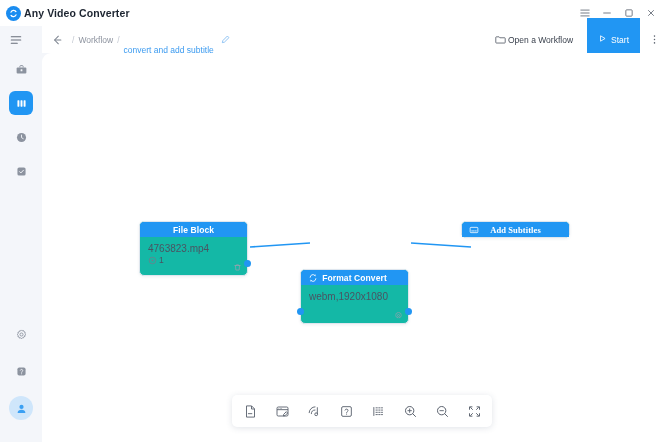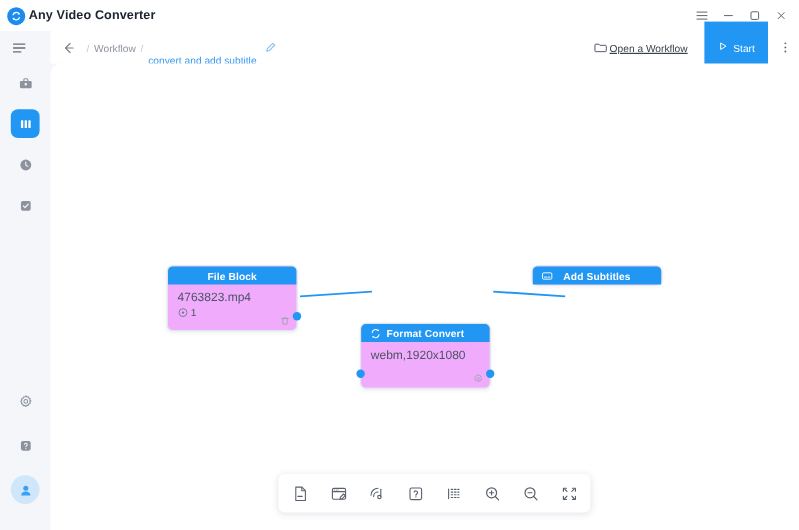--- a/index.html
+++ b/index.html
@@ -148,21 +148,20 @@
   .btn-open {
     height: 18px;
     display: flex;
     align-items: center;
     gap: 2px;
     padding: 0 7px;
     font-size: 8.5px;
     color: #3a414d;
     background: #ffffff;
     border-radius: 3px;
-    text-decoration: underline;
   }
   .btn-open svg { display:block; color:#4b525e;}
   .btn-start {
     height: 19px;
     display: flex;
     align-items: center;
     gap: 4px;
     padding: 12px 11px;
     font-size: 8.5px;
     color: #ffffff;
@@ -187,21 +186,21 @@
     border-top-left-radius: 9px;
     overflow: hidden;
   }
 
   
   .node {
     position: absolute;
     width: 107px;
     border: 1px solid #dfe6ee;
     border-radius: 5px;
-    background: #f0abfc;
+    background: #14b8a6;
     box-shadow: 0 1px 3px rgba(70,90,120,0.09);
   }
   .node-head {
     height: 15px;
     background: #2196f3;
     border-top-left-radius: 4px;
     border-top-right-radius: 4px;
     display: flex;
     align-items: center;
     justify-content: center;
@@ -491,21 +490,21 @@
           <svg width="9" height="9" viewBox="0 0 14 14">
             <path d="M7 1.9l.9 1 1.3-.3.5 1.3 1.3.4-.3 1.3 1 .9-1 .9.3 1.3-1.3.4-.5 1.3-1.3-.3-.9 1-.9-1-1.3.3-.5-1.3-1.3-.4.3-1.3-1-.9 1-.9-.3-1.3 1.3-.4.5-1.3 1.3.3z" fill="none" stroke="currentColor" stroke-width="0.95" stroke-linejoin="round"></path>
             <circle cx="7" cy="7" r="1.6" fill="none" stroke="currentColor" stroke-width="0.95"></circle>
           </svg>
         </span>
         <span class="port left"></span>
         <span class="port right"></span>
       </div>
     </div>
 
-    <div class="node" style="left:401px; top:168px;">
+    <div class="node" style="left:419px; top:168px;font-family:Liberation Serif, serif;">
       <div class="node-head">
         <span class="hicon">
           <svg width="10" height="10" viewBox="0 0 14 14">
             <rect x="1.6" y="3.3" width="10.8" height="7.4" rx="1.2" fill="none" stroke="#fff" stroke-width="1.1"></rect>
             <path d="M3.8 8.3h3.1M8.3 8.3h1.9" stroke="#fff" stroke-width="1.1" stroke-linecap="round"></path>
           </svg>
         </span>
         <span class="node-title">Add Subtitles</span>
       </div>
     </div>

